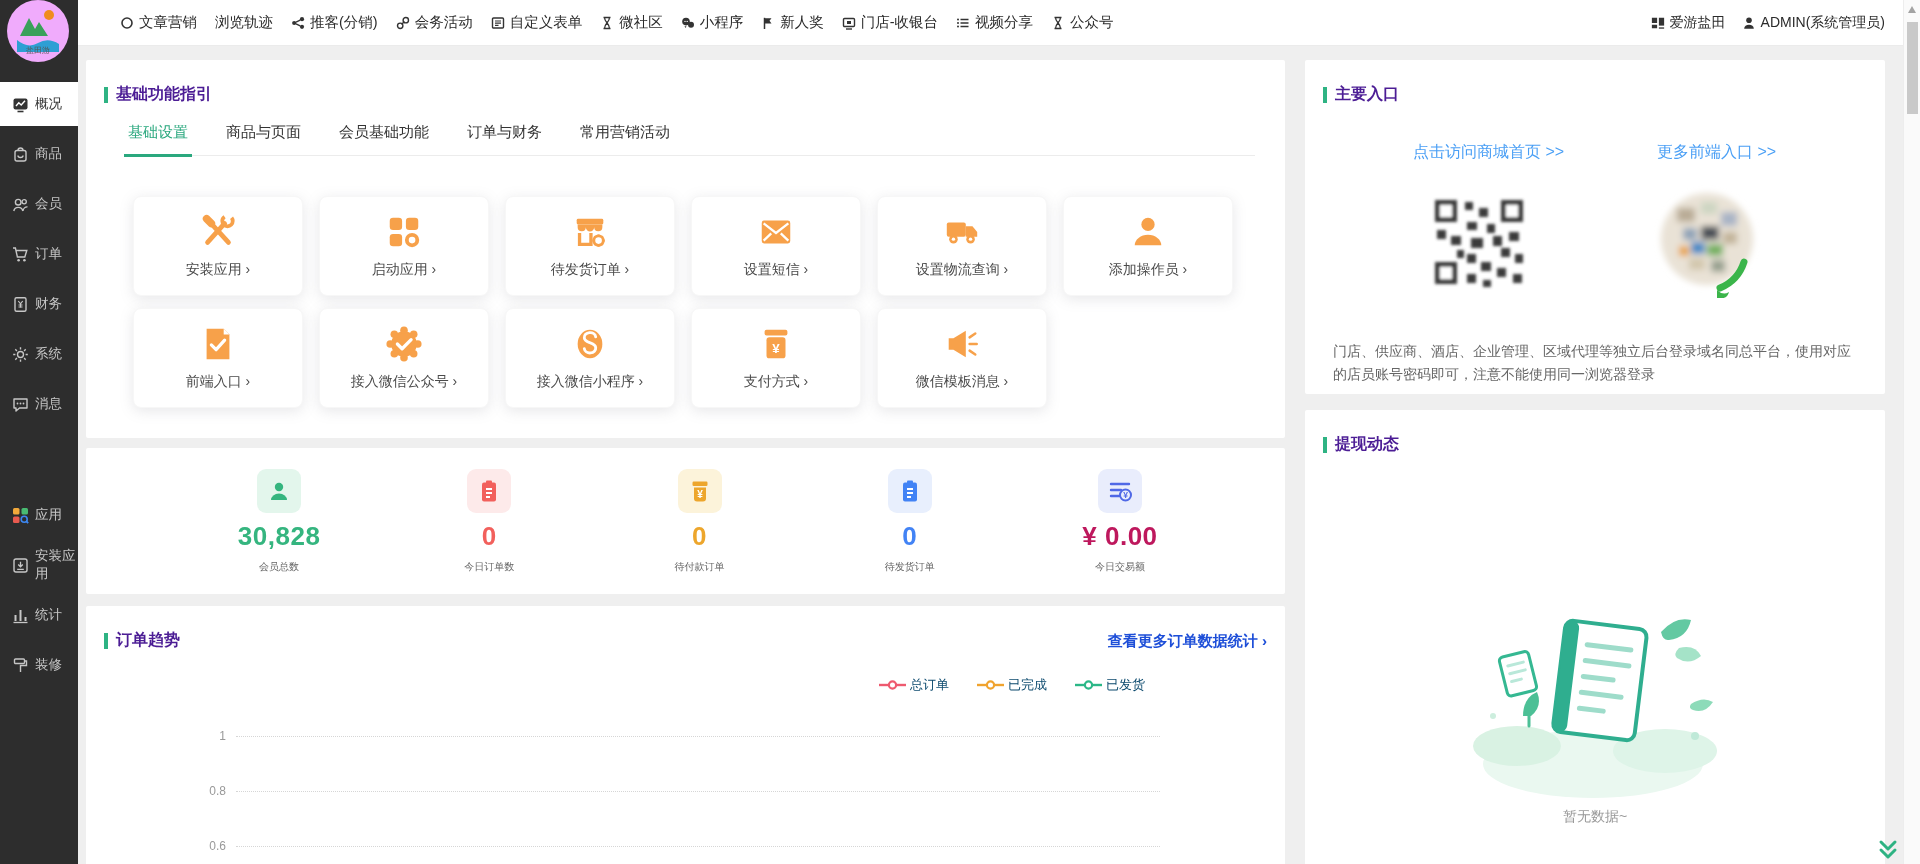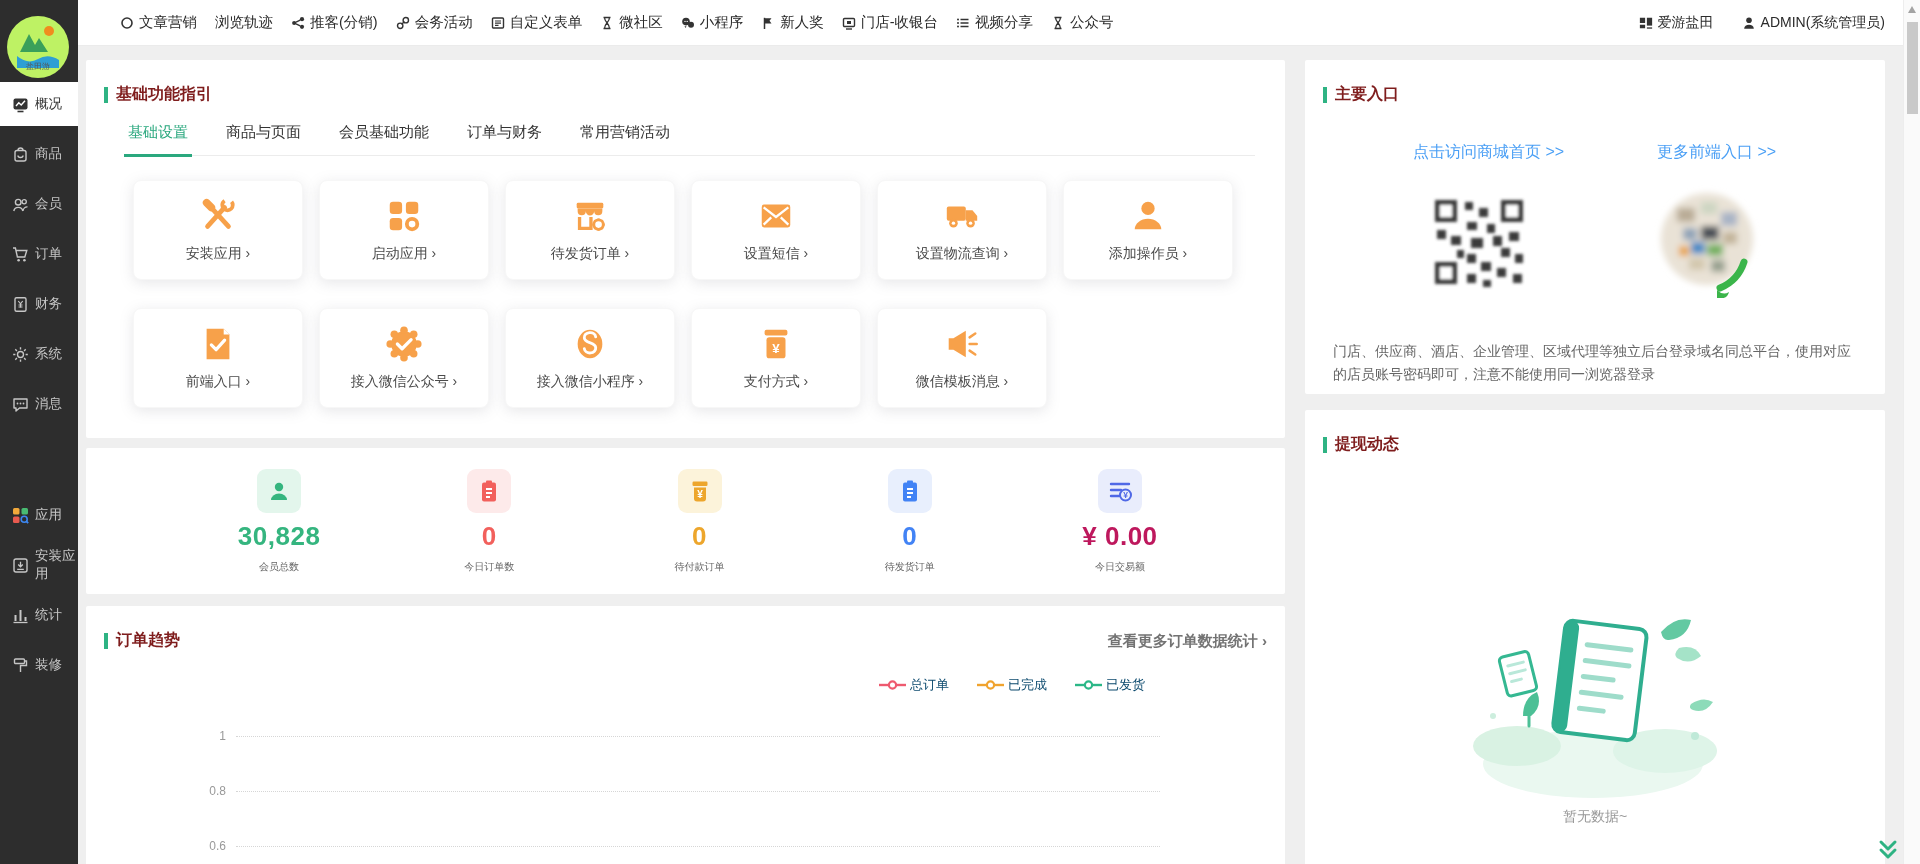--- a/index.html
+++ b/index.html
@@ -5,64 +5,64 @@
   *{margin:0;padding:0;box-sizing:border-box}
   html,body{width:1920px;height:864px;overflow:hidden}
   body{position:relative;font-family:"Liberation Sans","DejaVu Sans",sans-serif;background:#efefef}
   svg{display:block}
 
   
   .topbar{position:absolute;left:78px;top:0;right:17px;height:46px;background:#fff;border-bottom:1px solid #ebebeb;display:flex;align-items:center;padding:0 18px 0 42px;z-index:5}
   .nav{display:flex;align-items:center;gap:18px}
   .nav-item{display:flex;align-items:center;gap:5px;font-size:14.5px;color:#2b2b2b;cursor:pointer;white-space:nowrap}
   .nav-item svg{width:14px;height:14px}
-  .topbar-right{margin-left:auto;display:flex;align-items:center;gap:28px}
+  .topbar-right{margin-left:auto;display:flex;align-items:center;gap:16px}
   .topbar-right .nav-item{font-size:14px}
 
   
   .sidebar{position:absolute;left:0;top:0;width:78px;height:864px;background:#2d2d2d;z-index:6}
-  .logo{position:absolute;left:7px;top:16px;width:62px;height:62px;border-radius:50%;background:#bef264;overflow:hidden}
+  .logo{position:absolute;left:7px;top:0;width:62px;height:62px;border-radius:50%;background:#f0abfc;overflow:hidden}
   .menu{position:absolute;top:82px;left:0;right:0}
   .menu-item{height:44px;margin-bottom:6px;display:flex;align-items:center;padding-left:12px;gap:6px;color:#c6c6c6;font-size:13.5px;cursor:pointer}
   .menu-item svg{width:17px;height:17px;flex:none}
   .menu-item.active{background:#fff;color:#333}
   .menu-spacer{height:61px}
 
   
   .card{background:#fff;border-radius:2px;position:relative}
   .card-head{display:flex;align-items:center;gap:8px;padding:24px 0 0 18px}
   .bar{width:4px;height:16px;background:#2eb383}
-  .card-title{font-size:16px;font-weight:bold;color:#7f1d1d}
+  .card-title{font-size:16px;font-weight:bold;color:#4c1d95}
 
   
   .main-col{position:absolute;left:86px;top:60px;width:1199px}
   .guide-card{height:378px}
   .tabs{display:flex;gap:38px;margin:18px 30px 0 42px;border-bottom:1px solid #ececec}
   .tab{font-size:15px;color:#333;padding-bottom:13px;cursor:pointer;position:relative}
   .tab.active{color:#2aa87e}
   .tab.active::after{content:"";position:absolute;left:-4px;right:-4px;bottom:-2px;height:3px;background:#2aa87e}
   .grow{position:absolute;left:47px;display:flex;gap:16px}
-  .grow1{top:120px}.grow2{top:248px}
+  .grow1{top:136px}.grow2{top:248px}
   .gbtn{width:170px;height:100px;background:#fff;border:1px solid #f7f7f7;border-radius:8px;box-shadow:0 3px 14px rgba(120,120,135,.18);display:flex;flex-direction:column;align-items:center;justify-content:center;gap:10px;cursor:pointer}
   .gbtn svg{width:38px;height:38px}
   .glabel{font-size:14px;color:#4a4a4a}
 
   .stats-card{height:146px;margin-top:10px;display:flex;align-items:center;padding:0 60px 0 88px}
   .stat{flex:1;display:flex;flex-direction:column;align-items:center;gap:8px}
   .stat-icon{width:44px;height:44px;border-radius:9px;display:flex;align-items:center;justify-content:center}
   .stat-num{font-size:26px;font-weight:bold;letter-spacing:.5px}
   .stat-label{font-size:10px;color:#666}
   .s0 .stat-icon{background:#e3f6ec}.s0 .stat-num{color:#35b57f}
   .s1 .stat-icon{background:#fdeaea}.s1 .stat-num{color:#f2605c}
   .s2 .stat-icon{background:#fcf3da}.s2 .stat-num{color:#eda62c}
   .s3 .stat-icon{background:#e8effd}.s3 .stat-num{color:#4283f5}
   .s4 .stat-icon{background:#e9edfc}.s4 .stat-num{color:#be185d}
 
   .chart-card{height:420px;margin-top:12px}
-  .more-link{position:absolute;right:18px;top:26px;font-size:15px;font-weight:bold;color:#737373;cursor:pointer}
+  .more-link{position:absolute;right:18px;top:26px;font-size:15px;font-weight:bold;color:#1d4ed8;cursor:pointer}
   .legend{position:absolute;top:70px;right:140px;display:flex;gap:28px;align-items:center}
   .lg{display:flex;align-items:center;gap:4px;font-size:13px;color:#0c4a6e;cursor:pointer}
   .lg svg{width:27px;height:10px}
   .tick{position:absolute;left:110px;width:30px;text-align:right;font-size:12px;color:#999;transform:translateY(-50%)}
   .gline{position:absolute;left:150px;right:125px;border-top:1px dotted #d6d6d6}
 
   
   .right-col{position:absolute;left:1305px;top:60px;width:580px}
   .entry-card{height:334px}
   .elink{position:absolute;font-size:16px;color:#4a9ff5;cursor:pointer}

